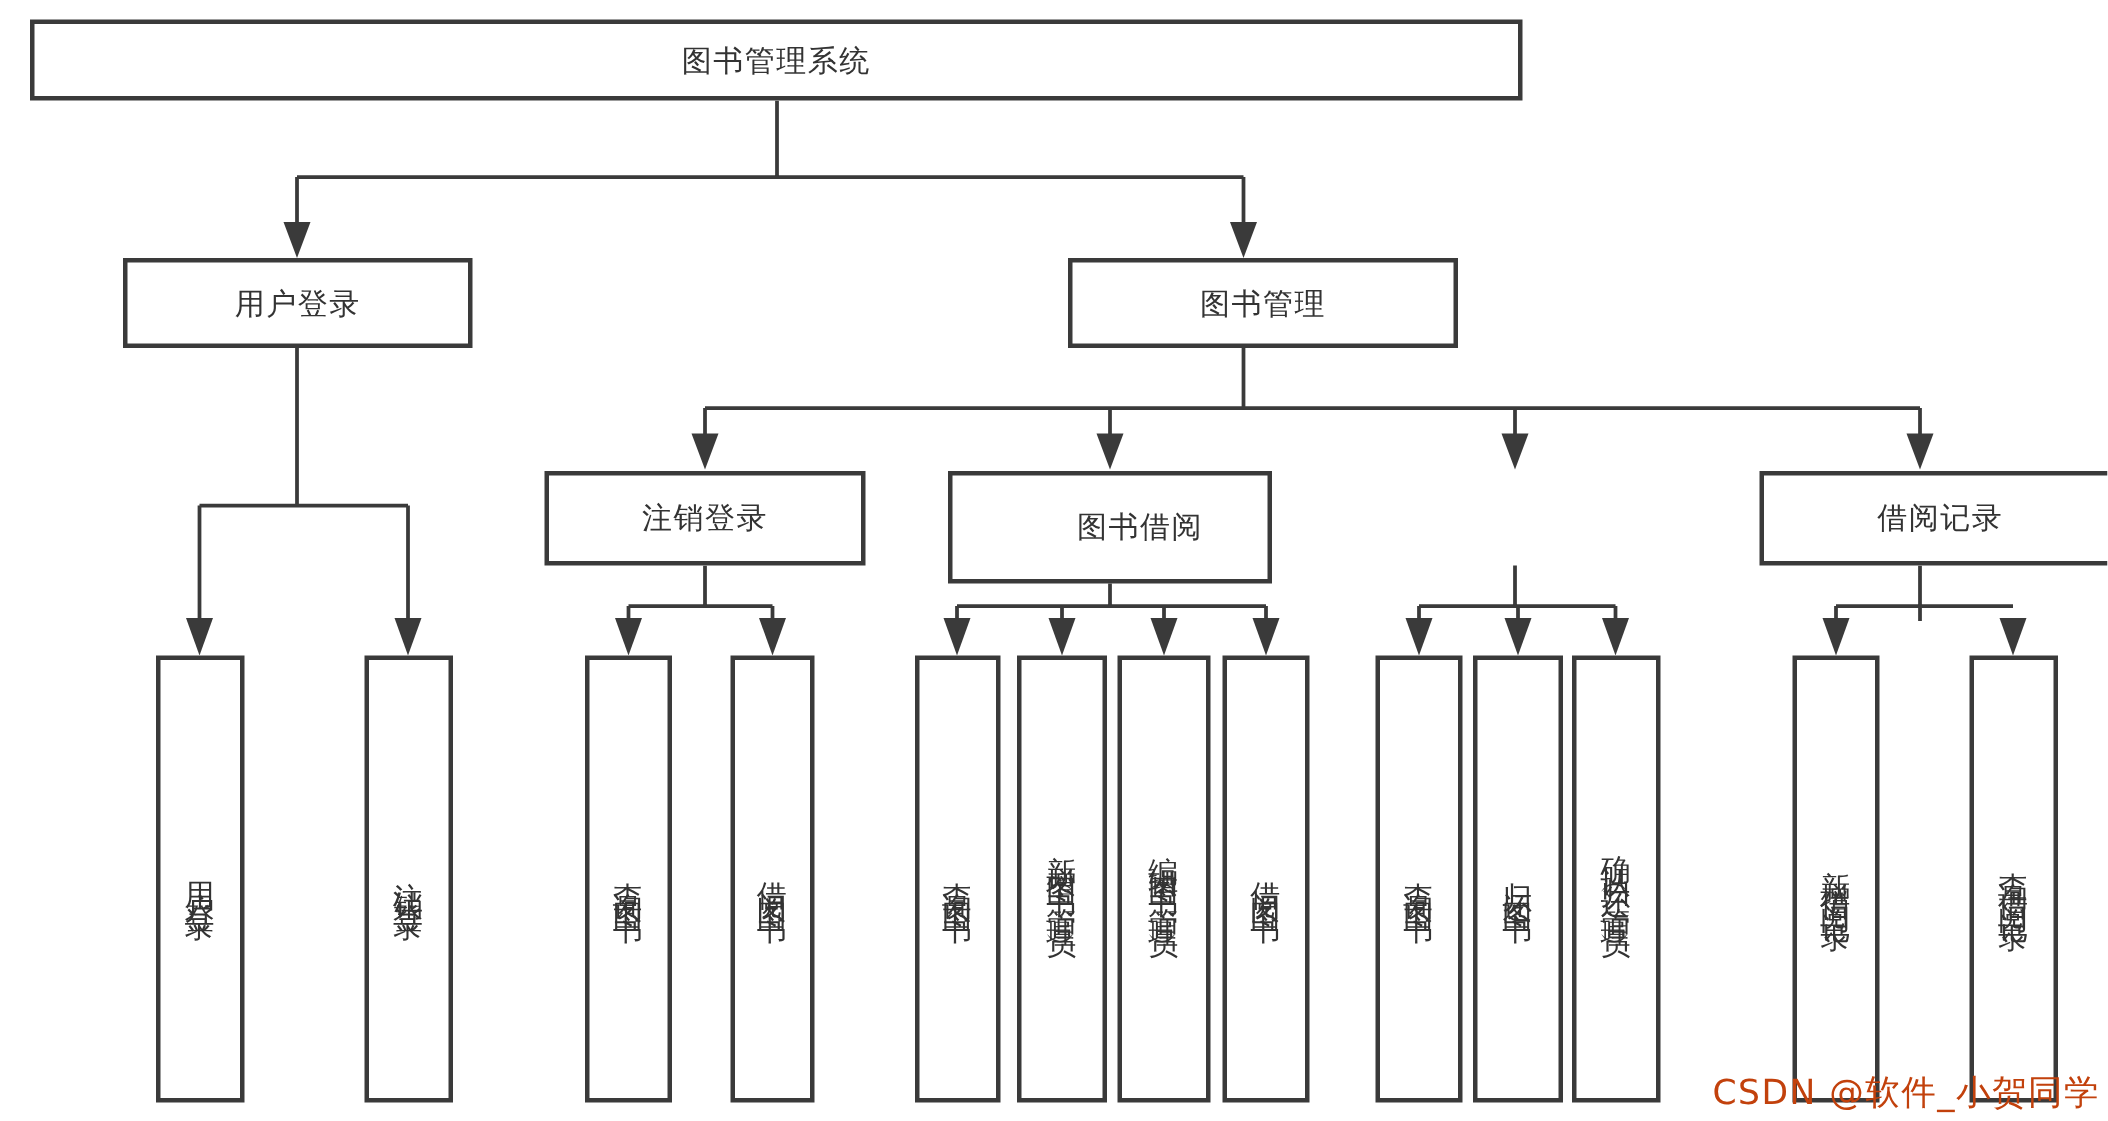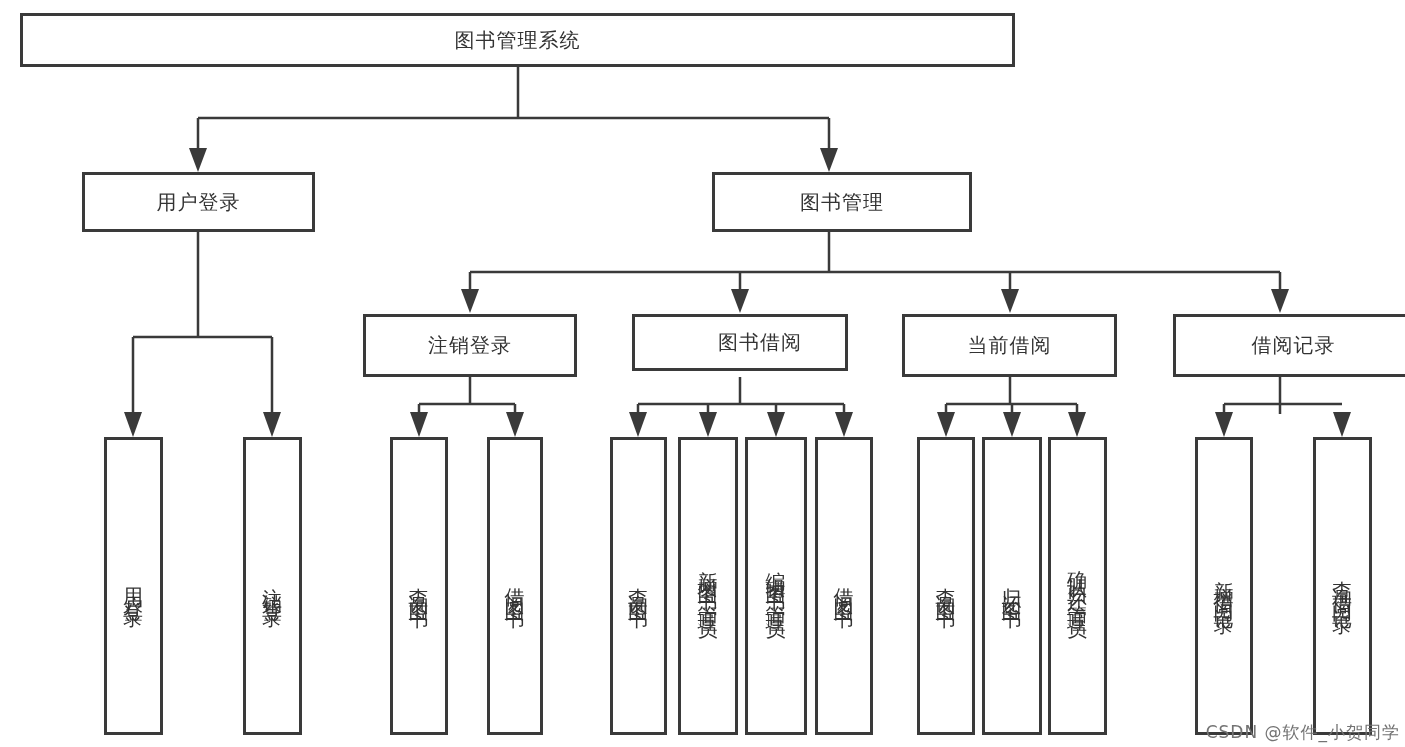--- a/index.html
+++ b/index.html
@@ -36,21 +36,21 @@
     text-orientation: upright;
     letter-spacing: 7px;
     line-height: 1;
     white-space: nowrap;
   }
   
   .n-root     { left: 20px;   top: 13px;  width: 995px; height: 54px; }
   .n-user     { left: 82px;   top: 172px; width: 233px; height: 60px; }
   .n-mgmt     { left: 712px;  top: 172px; width: 260px; height: 60px; }
   .n-newbook  { left: 363px;  top: 314px; width: 214px; height: 63px; }
-  .n-borrow   { left: 632px;  top: 314px; width: 216px; height: 57px; padding-left: 40px; }
+  .n-borrow   { left: 632px;  top: 314px; width: 216px; height: 75px; padding-left: 40px; }
   .n-current  { left: 902px;  top: 314px; width: 215px; height: 63px; }
   .n-records  { left: 1173px; top: 314px; width: 241px; height: 63px; }
   
   .leaf { top: 437px; height: 298px; }
   .l1a { left: 104px;  width: 59px; }
   .l1b { left: 243px;  width: 59px; }
   .l2a { left: 390px;  width: 58px; }
   .l2b { left: 487px;  width: 56px; }
   .l3a { left: 610px;  width: 57px; }
   .l3b { left: 678px;  width: 60px; }
@@ -58,22 +58,22 @@
   .l3d { left: 815px;  width: 58px; }
   .l4a { left: 917px;  width: 58px; }
   .l4b { left: 982px;  width: 60px; }
   .l4c { left: 1048px; width: 59px; }
   .l5a { left: 1195px; width: 58px; }
   .l5b { left: 1313px; width: 59px; }
   .watermark {
     position: absolute;
     right: 5px;
     bottom: 3px;
-    font-size: 17px;
-    color: #737373;
+    font-size: 23px;
+    color: #c2410c;
     letter-spacing: 1px;
     white-space: nowrap;
     z-index: 3;
   }
 </style>
 </head>
 <body>
 
 <div id="stage">
 
@@ -130,23 +130,20 @@
   <div class="box n-mgmt">
     <span class="hlabel">图书管理</span>
   </div>
 
   <div class="box n-newbook">
     <span class="hlabel">注销登录</span>
   </div>
   <div class="box n-borrow">
     <span class="hlabel">图书借阅</span>
   </div>
-  <div class="box n-current">
-    <span class="hlabel">当前借阅</span>
-  </div>
   <div class="box n-records">
     <span class="hlabel">借阅记录</span>
   </div>
 
   <div class="box vbox leaf l1a">
     <span class="vlabel">用户登录</span>
   </div>
   <div class="box vbox leaf l1b">
     <span class="vlabel">注销登录</span>
   </div>

